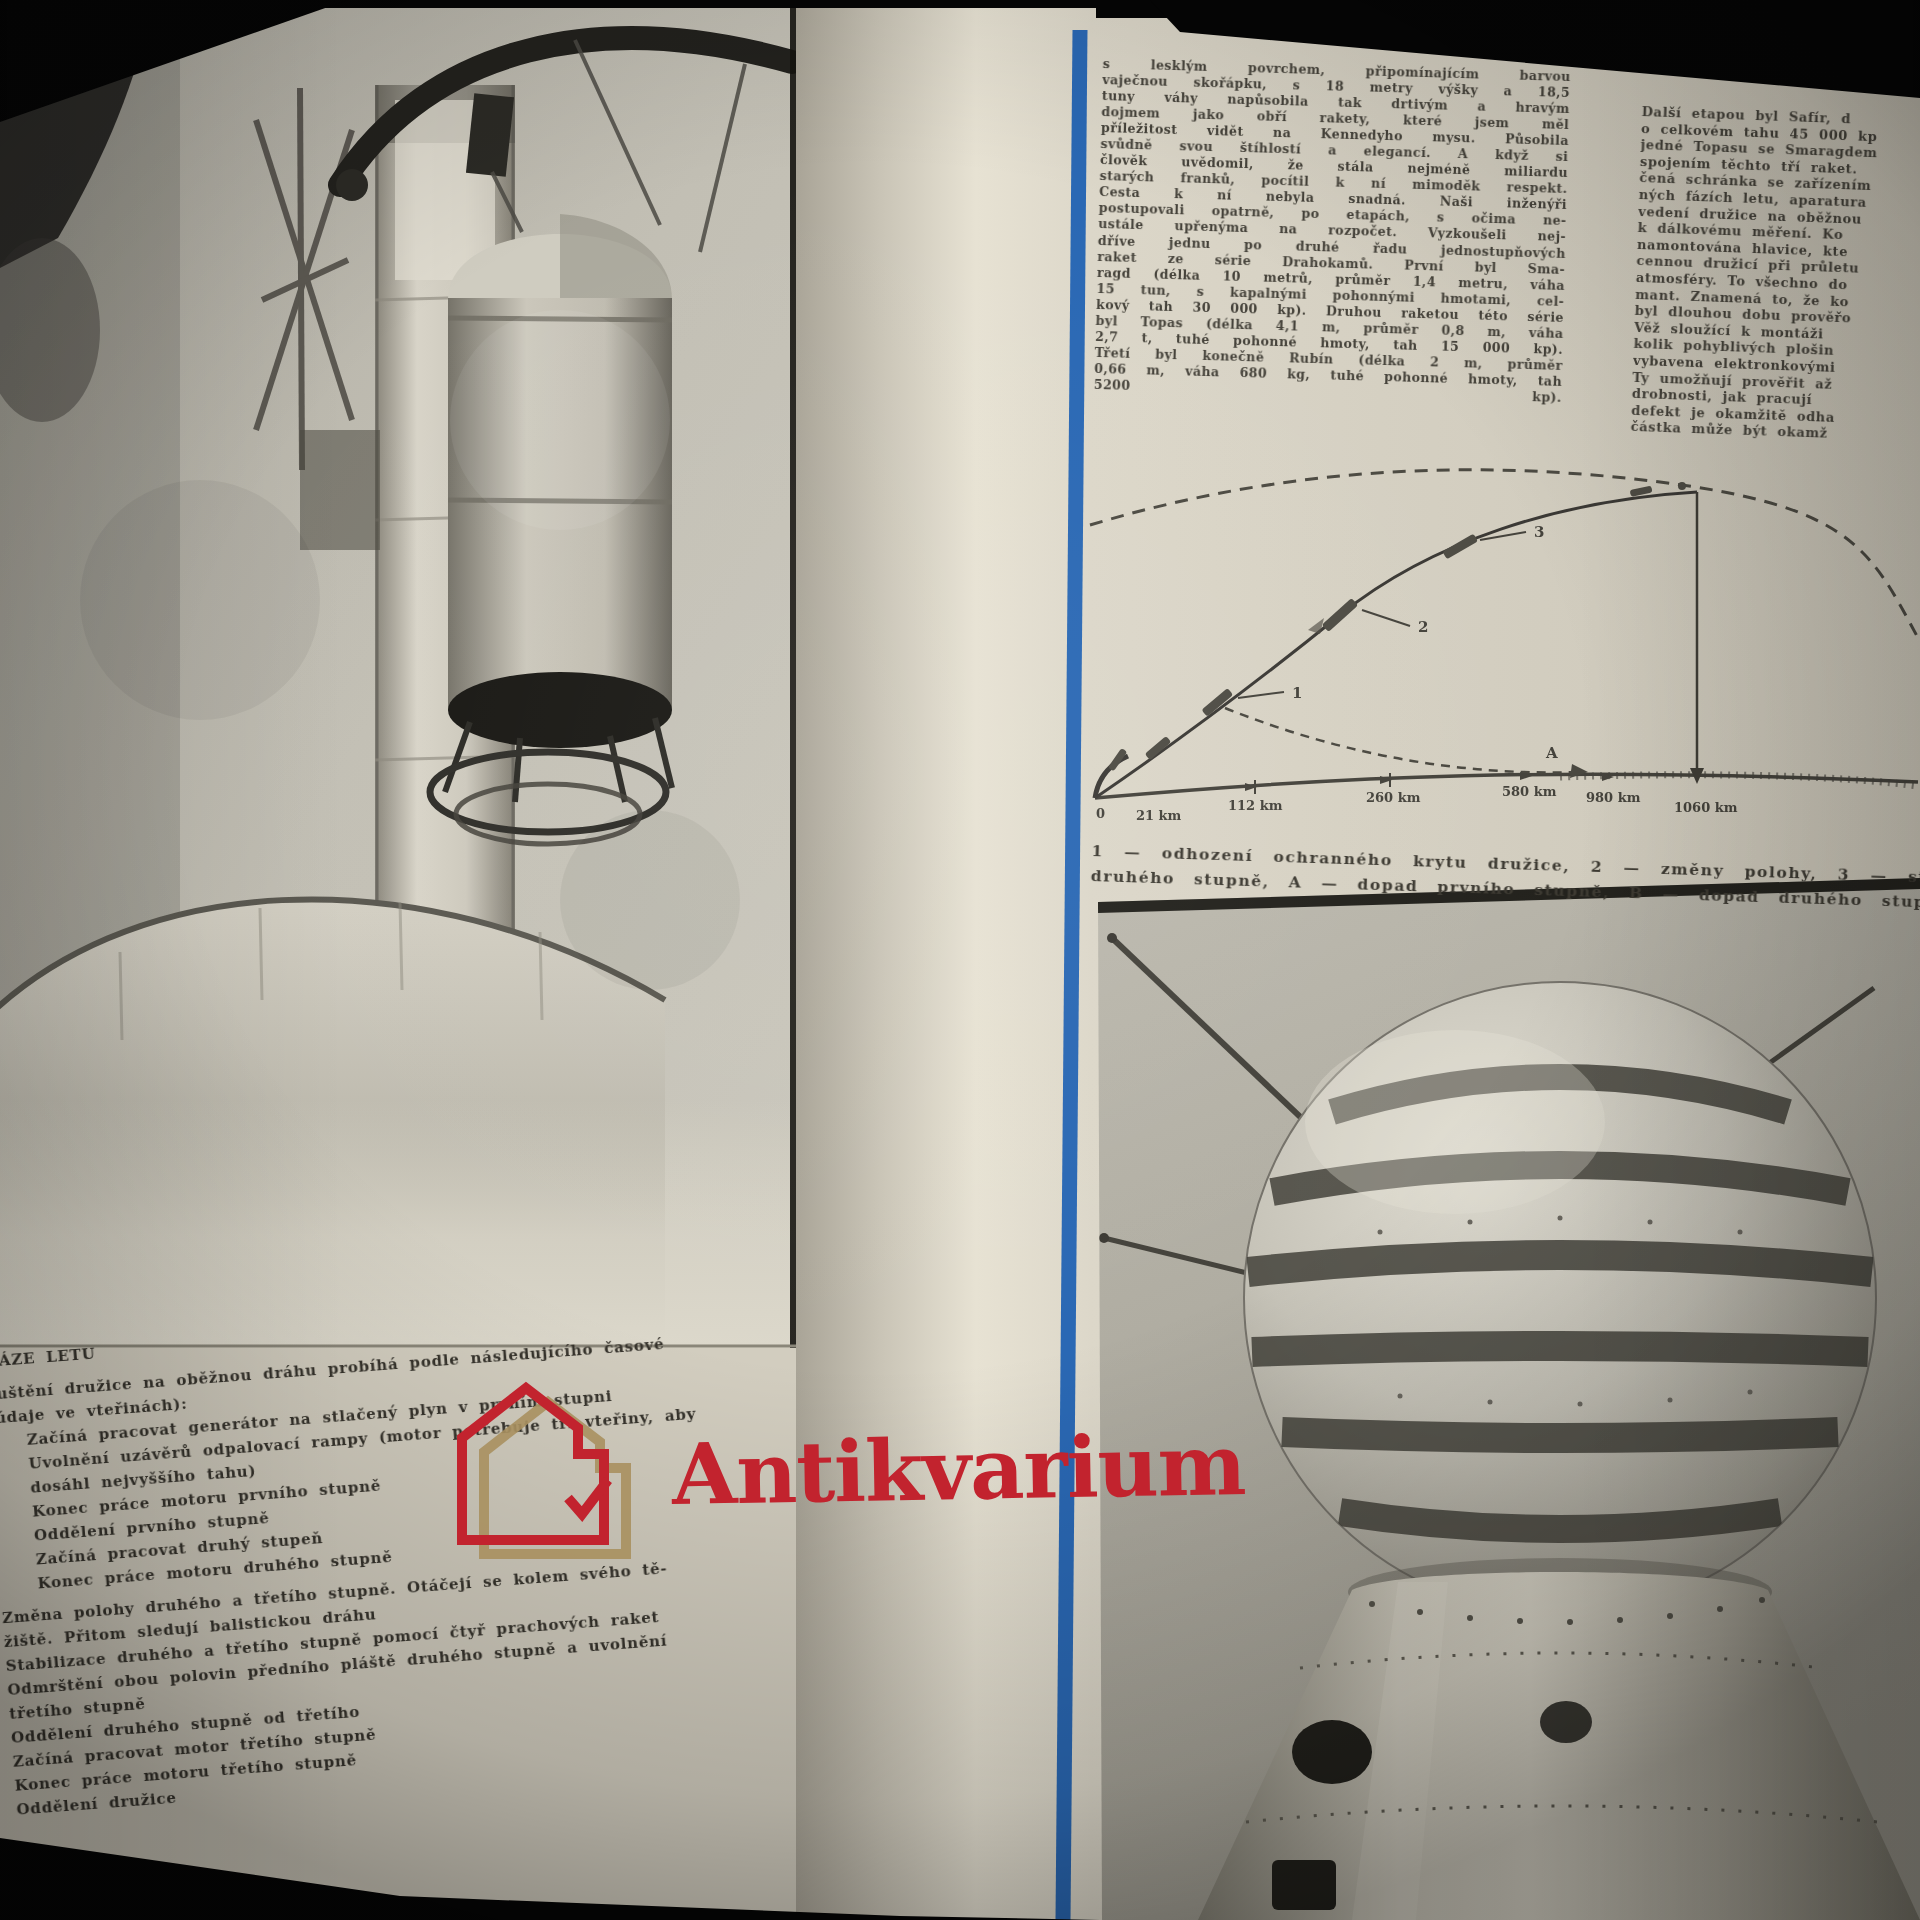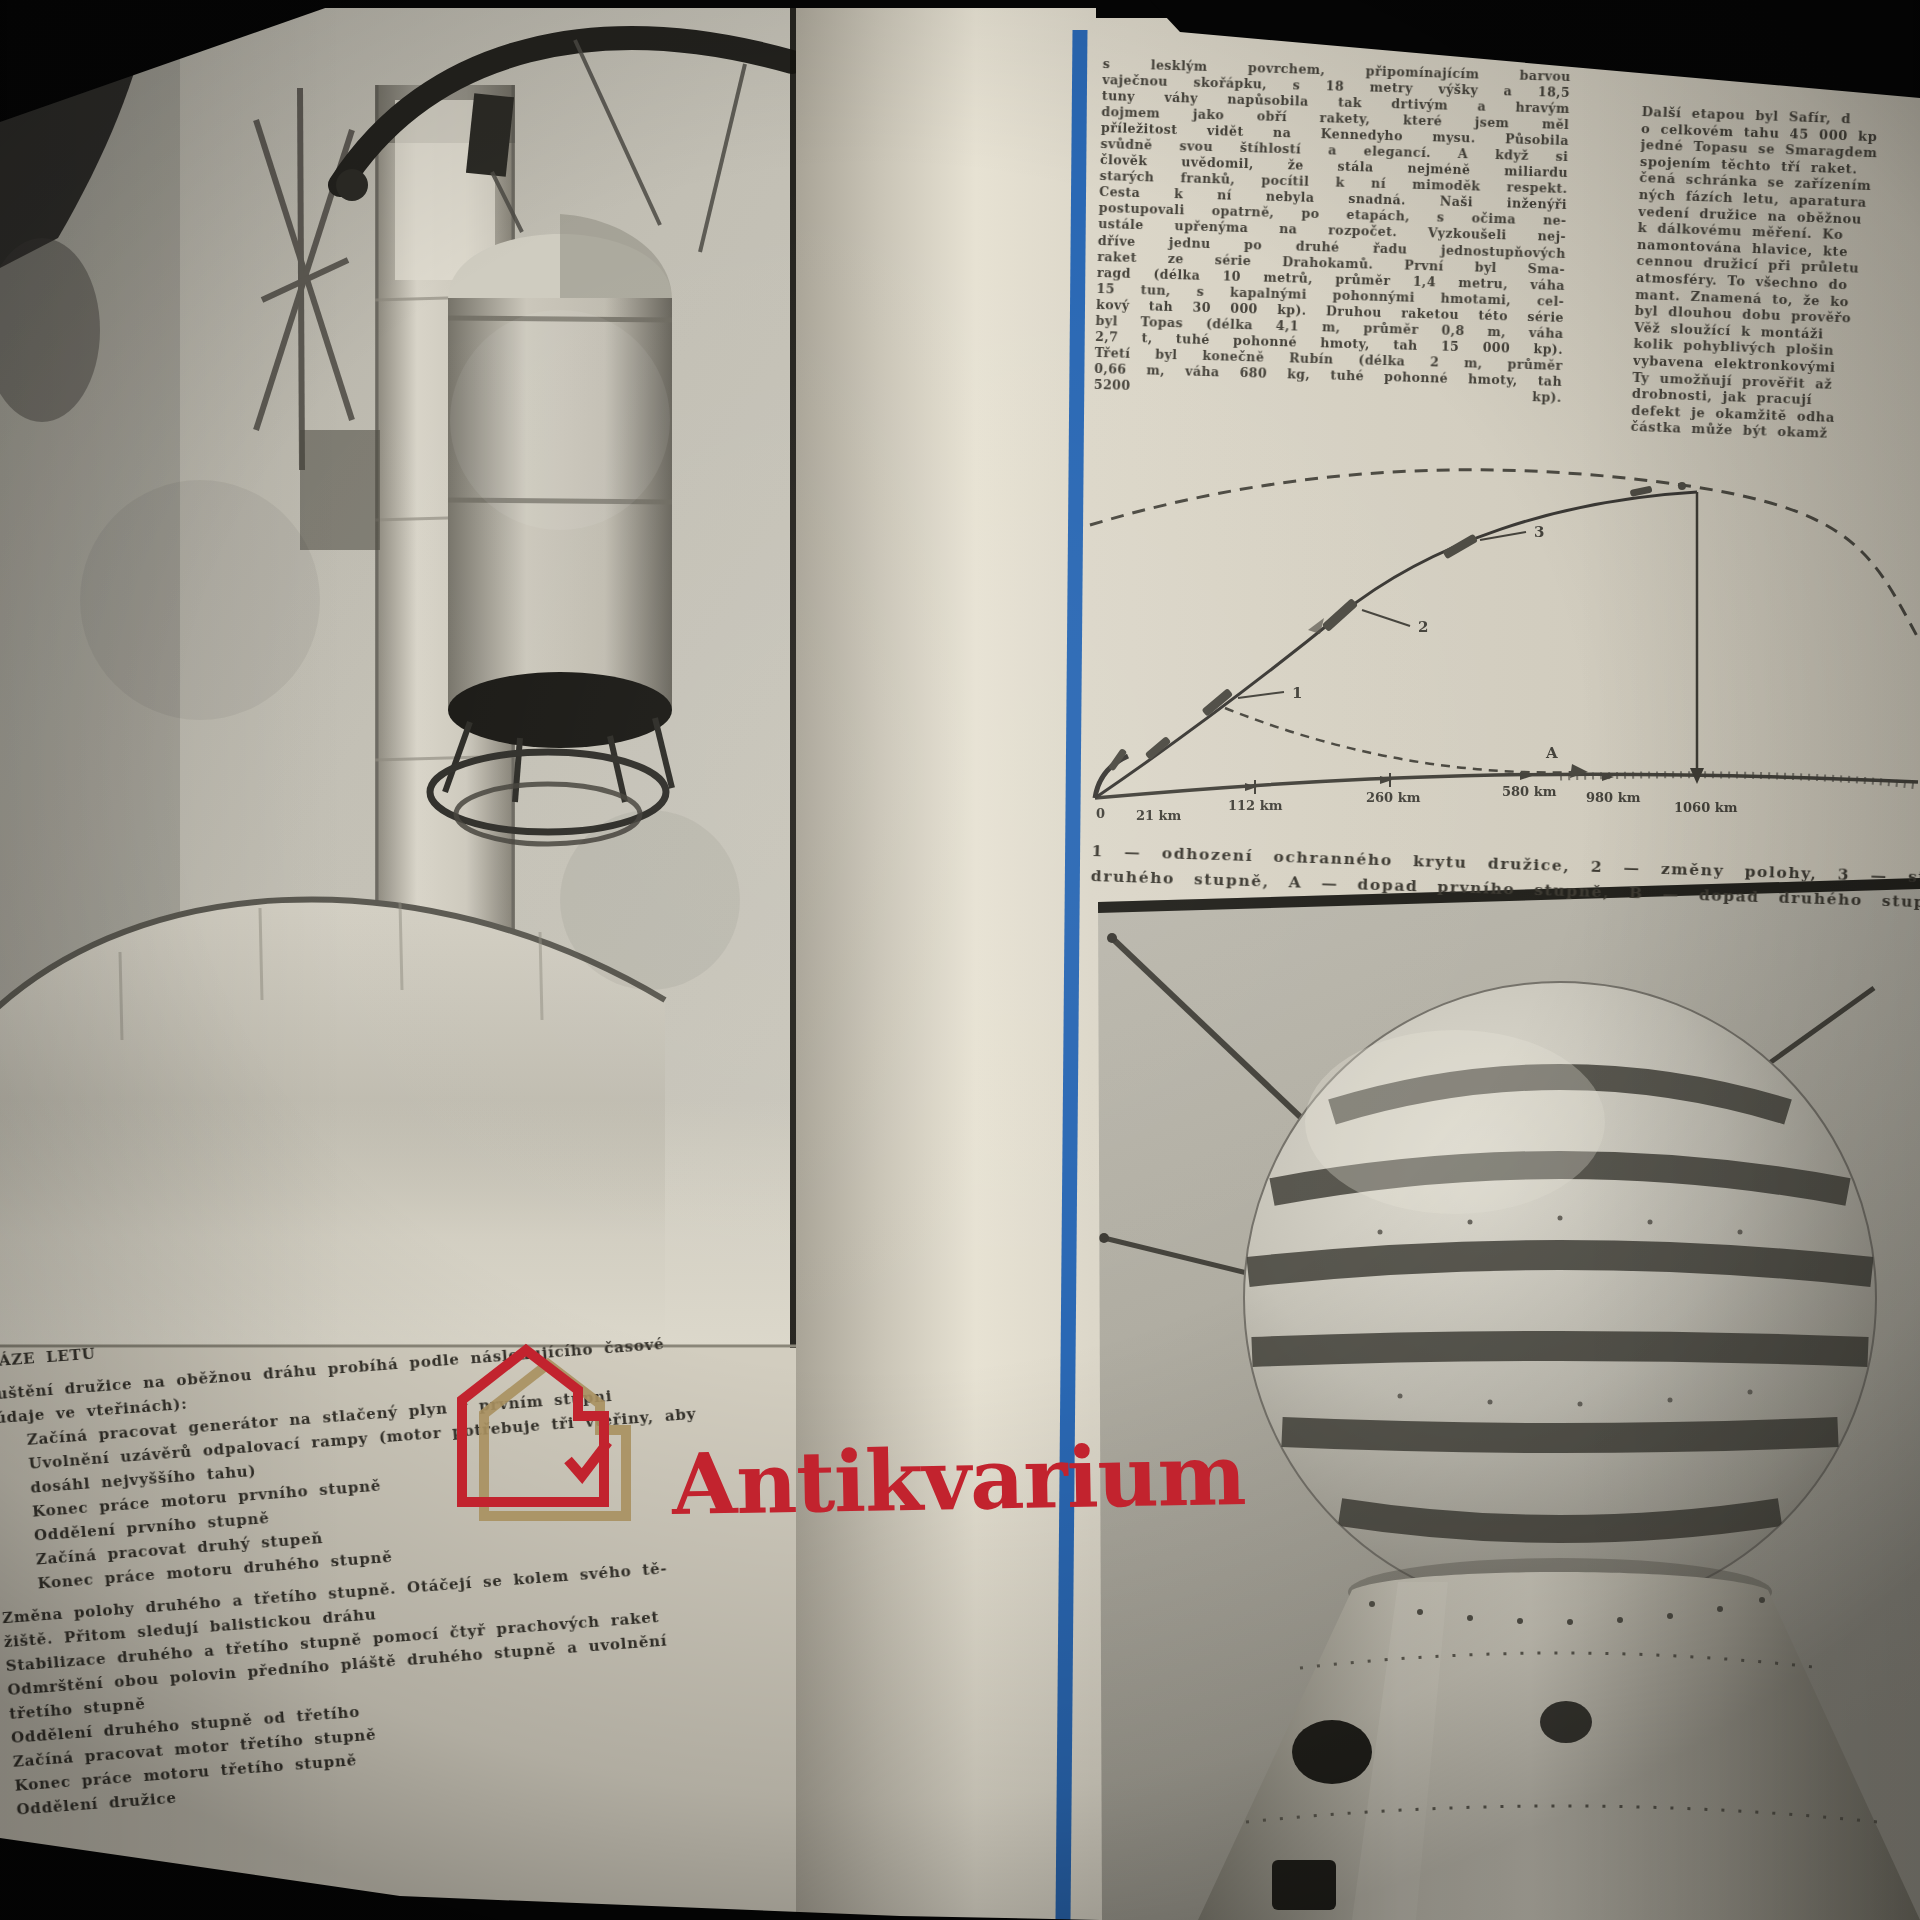--- a/index.html
+++ b/index.html
@@ -361,21 +361,21 @@
         <div class="tl">Stabilizace druhého a třetího stupně pomocí čtyř prachových raket</div>
         <div class="tl">Odmrštění obou polovin předního pláště druhého stupně a uvolnění</div>
         <div class="tl">třetího stupně</div>
         <div class="tl">Oddělení druhého stupně od třetího</div>
         <div class="tl">Začíná pracovat motor třetího stupně</div>
         <div class="tl">Konec práce motoru třetího stupně</div>
         <div class="tl">Oddělení družice</div>
       </div>
   </div>
 
-  <div class="layer" style="left:448px;top:1342px;z-index:11;display:flex;align-items:flex-end">
+  <div class="layer" style="left:448px;top:1380px;z-index:11;display:flex;align-items:center">
     <svg width="210" height="180" viewBox="0 0 210 180">
       <path d="M36,174 L36,72 L100,22 L152,62 L152,88 L178,88 L178,174 Z" fill="none" stroke="#a8905f" stroke-width="10" opacity="0.9"></path>
       <path d="M14,160 L14,58 L78,8 L130,48 L130,74 L156,74 L156,160 Z" fill="none" stroke="#c2232e" stroke-width="10"></path>
       <path d="M120,118 L134,134 L160,100" fill="none" stroke="#c2232e" stroke-width="10"></path>
     </svg>
     <span class="wm-text" style="color:#c2232e;margin-left:14px;transform:rotate(-1deg)">Antikvarium</span>
   </div>
 
   <svg class="layer" style="left:0;top:0;z-index:8;pointer-events:none" width="1920" height="1920" viewBox="0 0 1920 1920">
     <rect x="0" y="0" width="1920" height="8" fill="#050505"></rect>

